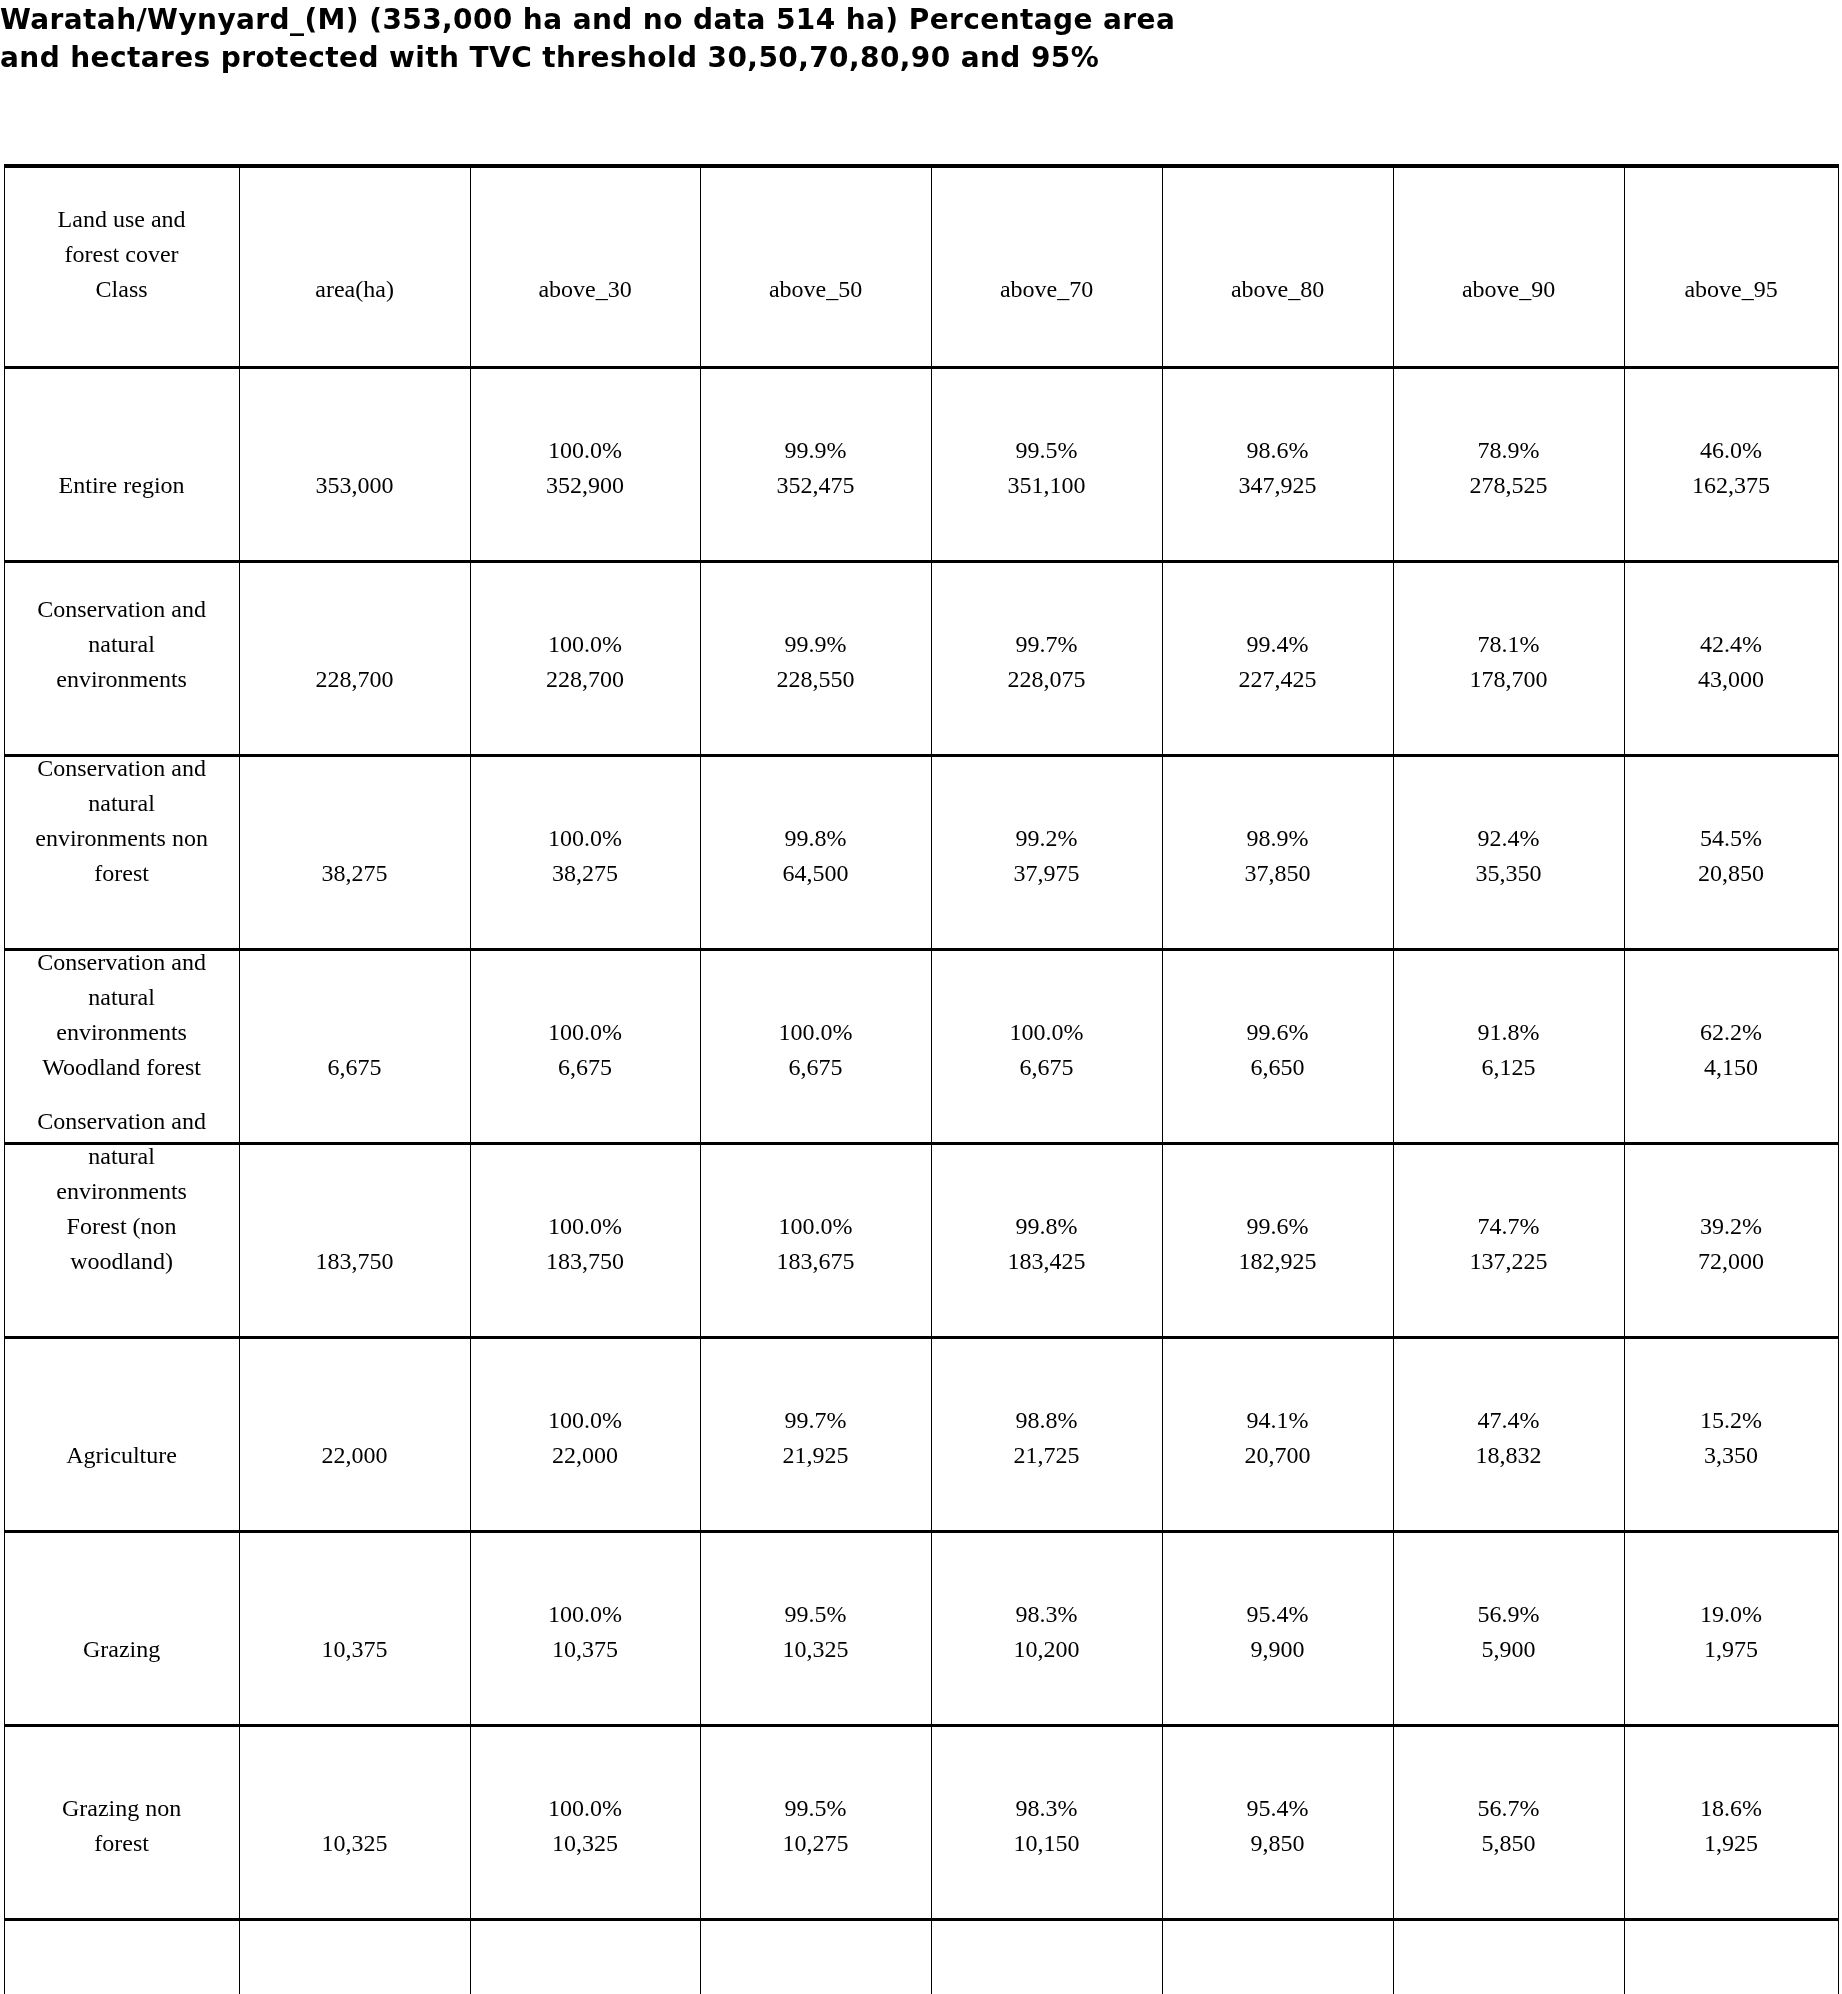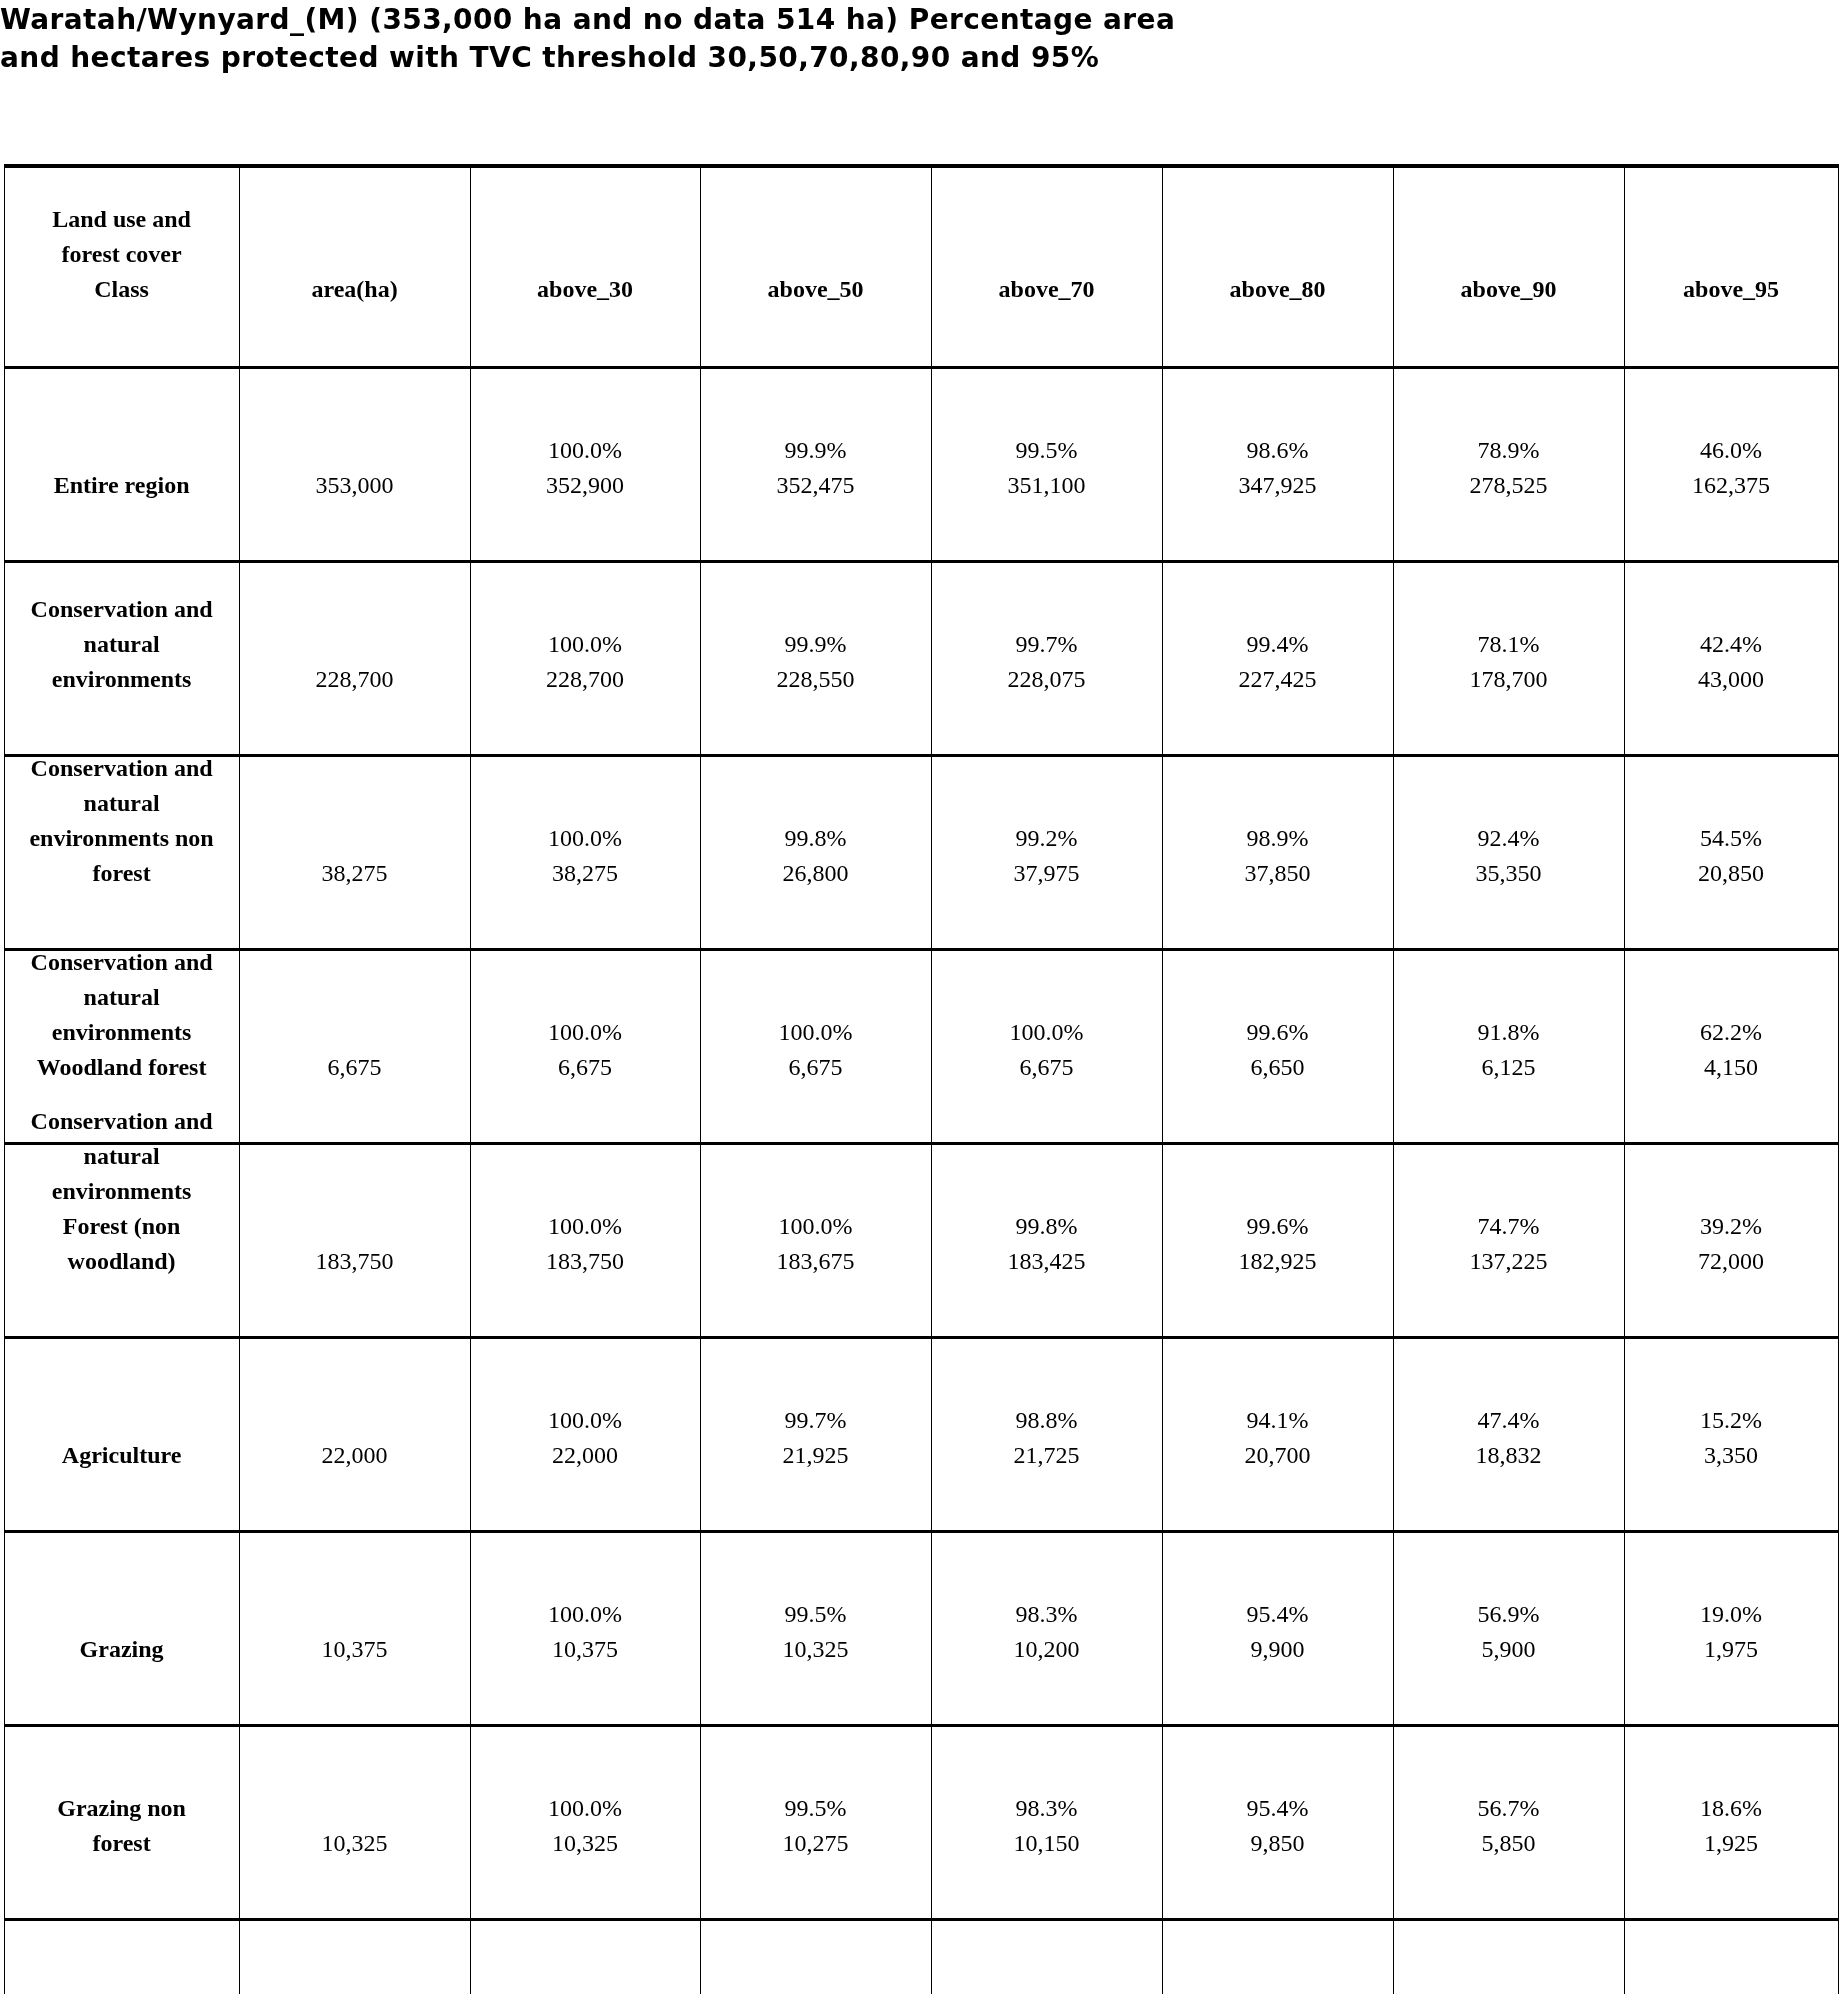--- a/index.html
+++ b/index.html
@@ -13,21 +13,21 @@
   .table{position:absolute;left:3.6px;top:164px;width:1835px;
          border:1.2px solid #000;border-top:4px solid #000;border-bottom:4px solid #000;background:#fff}
   .tr{display:grid;grid-template-columns:235px 231px 230px 231px 231px 231px 231px 213px;
       height:194px;border-bottom:3.6px solid #000;position:relative}
   .tr.hdr{height:201px}
   .tr:last-child{border-bottom:none}
   .td{position:relative;border-right:1.2px solid #000;overflow:visible}
   .td:last-child{border-right:none}
   .anc{position:absolute;left:0;right:0;bottom:30%;text-align:center;
        font-size:24px;line-height:35px;white-space:pre-line}
-  .b{font-weight:700}
+  .b{font-weight:400}
 </style>
 </head>
 <body>
 
 <div class="page">
 
   <div class="title">Waratah/Wynyard_(M) (353,000 ha and no data 514 ha) Percentage area
 and hectares protected with TVC threshold 30,50,70,80,90 and 95%</div>
 
   <div class="table">
@@ -124,21 +124,21 @@
 environments non
 forest</div>
         </div>
       <div class="td">
           <div class="anc">38,275</div>
         </div>
       <div class="td">
           <div class="anc"><div>100.0%</div><div>38,275</div></div>
         </div>
       <div class="td">
-          <div class="anc"><div>99.8%</div><div>26,800</div></div>
+          <div class="anc"><div>99.8%</div><div>64,500</div></div>
         </div>
       <div class="td">
           <div class="anc"><div>99.2%</div><div>37,975</div></div>
         </div>
       <div class="td">
           <div class="anc"><div>98.9%</div><div>37,850</div></div>
         </div>
       <div class="td">
           <div class="anc"><div>92.4%</div><div>35,350</div></div>
         </div>

